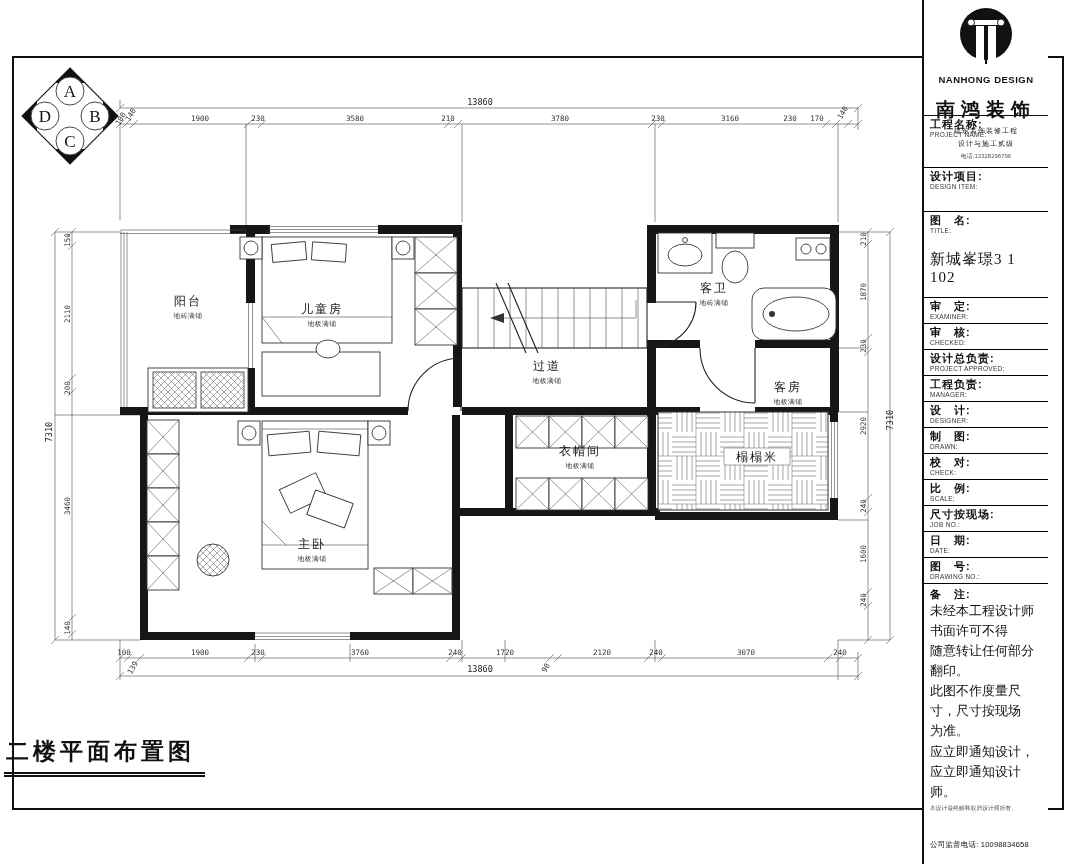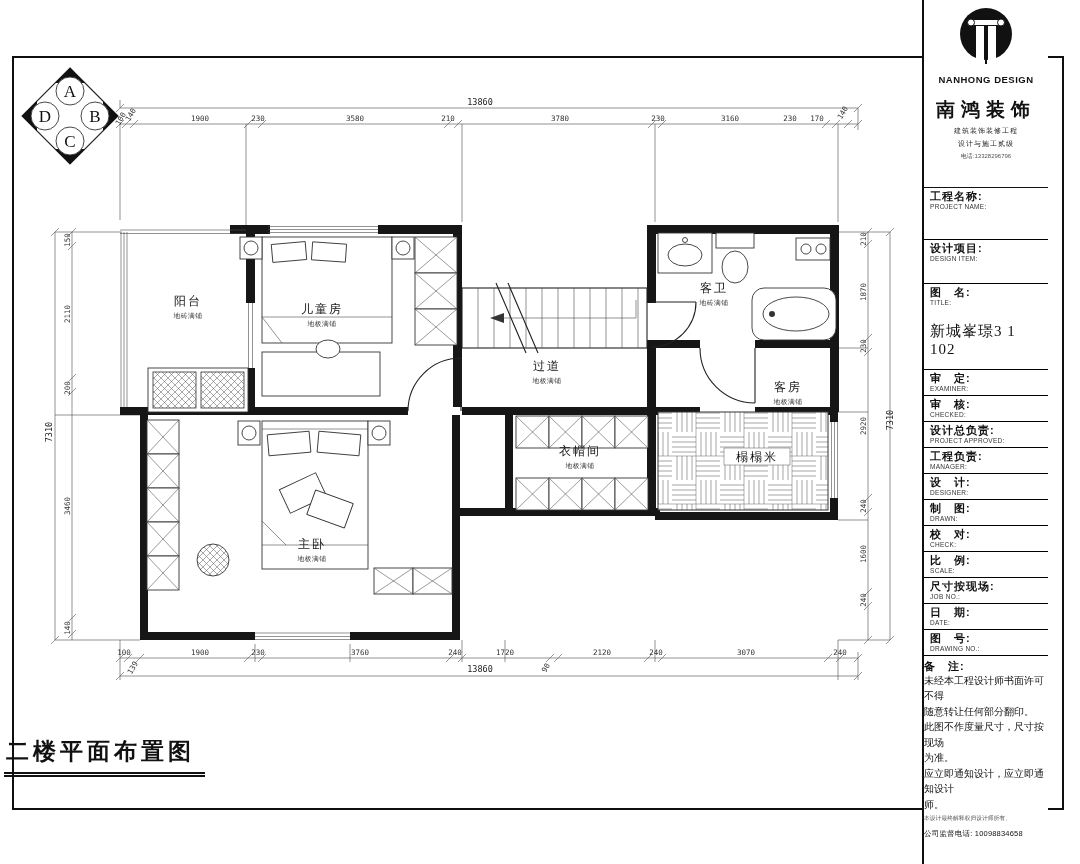--- a/index.html
+++ b/index.html
@@ -3,35 +3,35 @@
 <meta charset="utf-8">
 <style>
   html,body{margin:0;padding:0;background:#e9e9e7;}
   .page{position:relative;width:1080px;height:864px;background:#ffffff;overflow:hidden;
         font-family:"Liberation Sans","DejaVu Sans",sans-serif;color:#111;}
   .frame{position:absolute;left:12px;top:56px;width:1052px;height:754px;
          border:2px solid #0f0f0f;background:#fff;box-sizing:border-box;}
   
   .tblock{position:absolute;left:922px;top:0;width:126px;height:100%;
           border-left:2px solid #0f0f0f;display:flex;flex-direction:column;box-sizing:border-box;background:#fff;}
-  .tb-logo{height:188px;border-bottom:1px solid #111;text-align:center;padding-top:6px;box-sizing:border-box;}
+  .tb-logo{height:116px;border-bottom:1px solid #111;text-align:center;padding-top:6px;box-sizing:border-box;}
   .brand-en{font-size:9.5px;font-weight:bold;letter-spacing:.5px;margin-top:2px;}
   .brand-cn{font-size:19px;font-weight:bold;letter-spacing:6px;margin-top:12px;white-space:nowrap;}
   .logo-line{font-size:7px;color:#222;margin-top:3px;letter-spacing:1px;}
   .logo-line.tiny{font-size:6px;color:#555;letter-spacing:0;}
   .tb-row{border-bottom:1px solid #000000;padding:3px 6px 0 6px;box-sizing:border-box;height:26px;overflow:hidden;}
   .tb-row.h52{height:52px;} .tb-row.h44{height:44px;} .tb-row.h86{height:86px;}
   .tb-cn{font-size:11px;font-weight:600;letter-spacing:1px;line-height:1.05;}
   .tb-en{font-size:6.5px;color:#333;letter-spacing:.3px;transform-origin:left top;}
   .tb-value{font-family:"Liberation Serif","DejaVu Serif",serif;font-size:15px;
             margin-top:16px;letter-spacing:1px;}
-  .tb-notes{flex:1;padding:5px 0;box-sizing:border-box;}
-  .tb-note-line{font-size:10px;line-height:1.55;}
+  .tb-notes{flex:1;padding:5px 6px;box-sizing:border-box;}
+  .tb-note-line{font-size:13px;line-height:1.55;}
   .tb-note-line.tiny{font-size:5.8px;color:#555;margin-top:2px;}
-  .tb-phone{font-size:7.5px;margin-top:6px;letter-spacing:.2px;}
+  .tb-phone{font-size:7.5px;margin-top:27px;letter-spacing:.2px;}
   
   .footer-title{position:absolute;left:4px;top:736px;font-size:23px;font-weight:600;
                 letter-spacing:4px;padding:0 10px 5px 2px;border-bottom:5px double #111;}
   
   svg.plan{position:absolute;left:0;top:0;}
   .wl{fill:#161616;stroke:none;}
   .ln{fill:none;stroke:#222;stroke-width:1.1;}
   .tn{fill:none;stroke:#4a4a4a;stroke-width:.6;}
   .furn{fill:#fff;stroke:#333;stroke-width:.9;}
   .xd{fill:none;stroke:#555;stroke-width:.6;}

